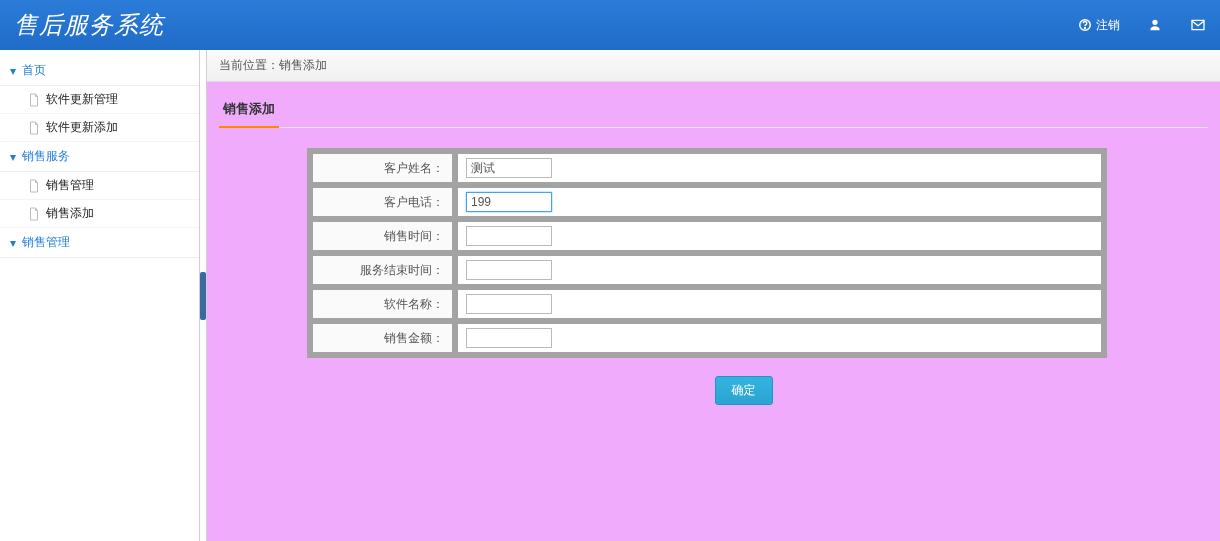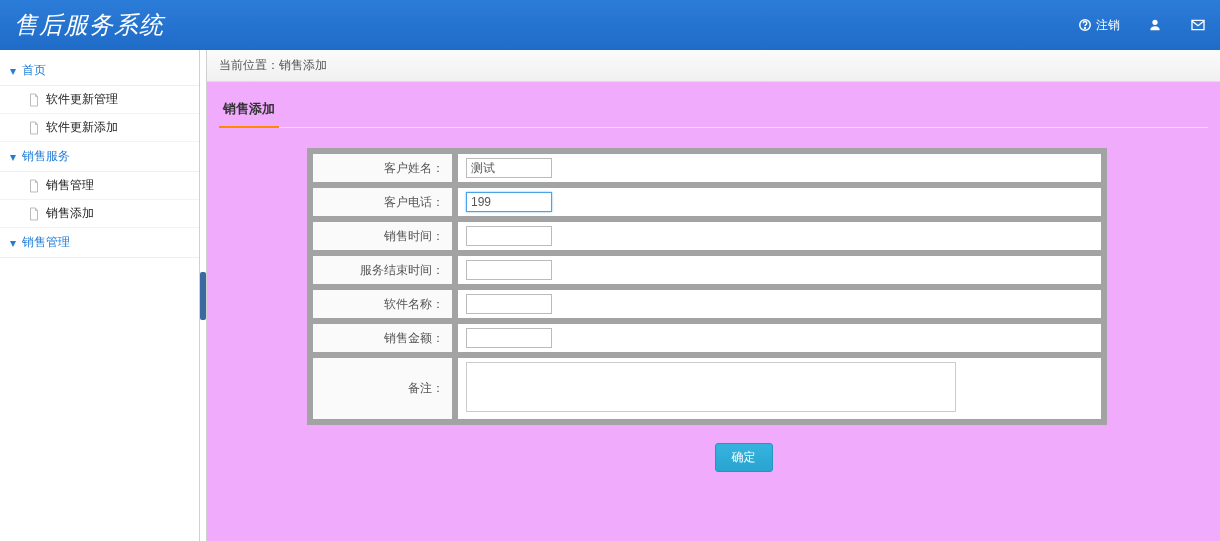--- a/index.html
+++ b/index.html
@@ -284,24 +284,20 @@
           <td class="field"><input type="text" value="" style=""></td>
         </tr>
         <tr>
           <td class="label">软件名称：</td>
           <td class="field"><input type="text" value="" style=""></td>
         </tr>
         <tr>
           <td class="label">销售金额：</td>
           <td class="field"><input type="text" value="" style=""></td>
         </tr>
-        <tr>
-          <td class="label" style="height:58px">备注：</td>
-          <td class="field"><textarea style=""></textarea></td>
-        </tr>
       </tbody>
         </table>
       <div class="submit-row">
         <button class="btn-submit">确定</button>
       </div>
     </div>
   </div>
 </div>
 
 </body></html>

